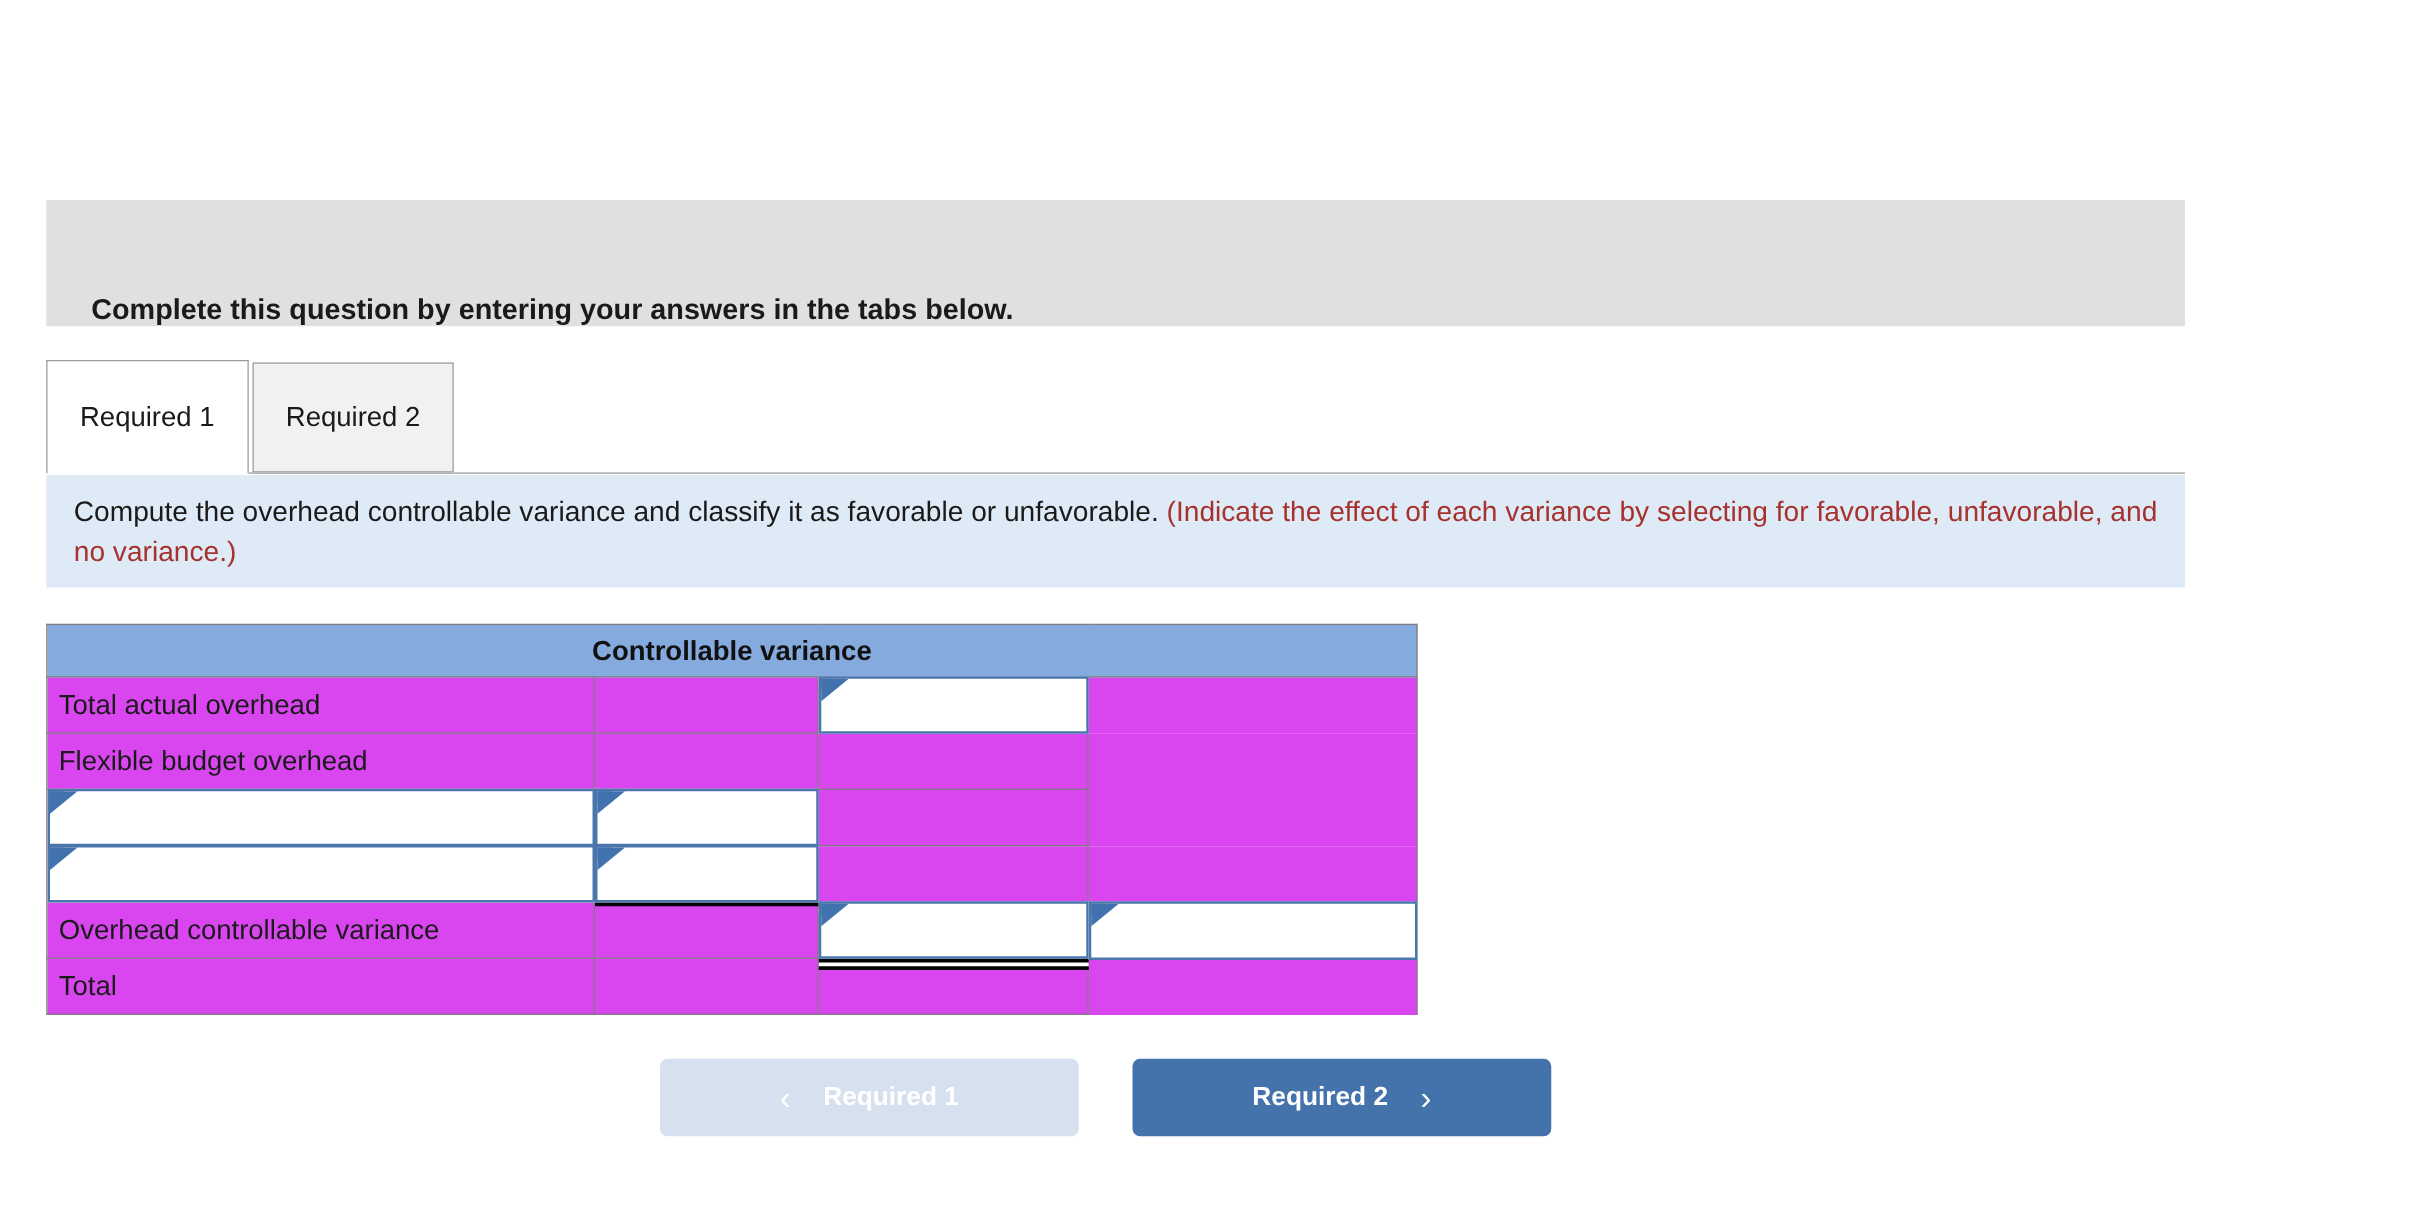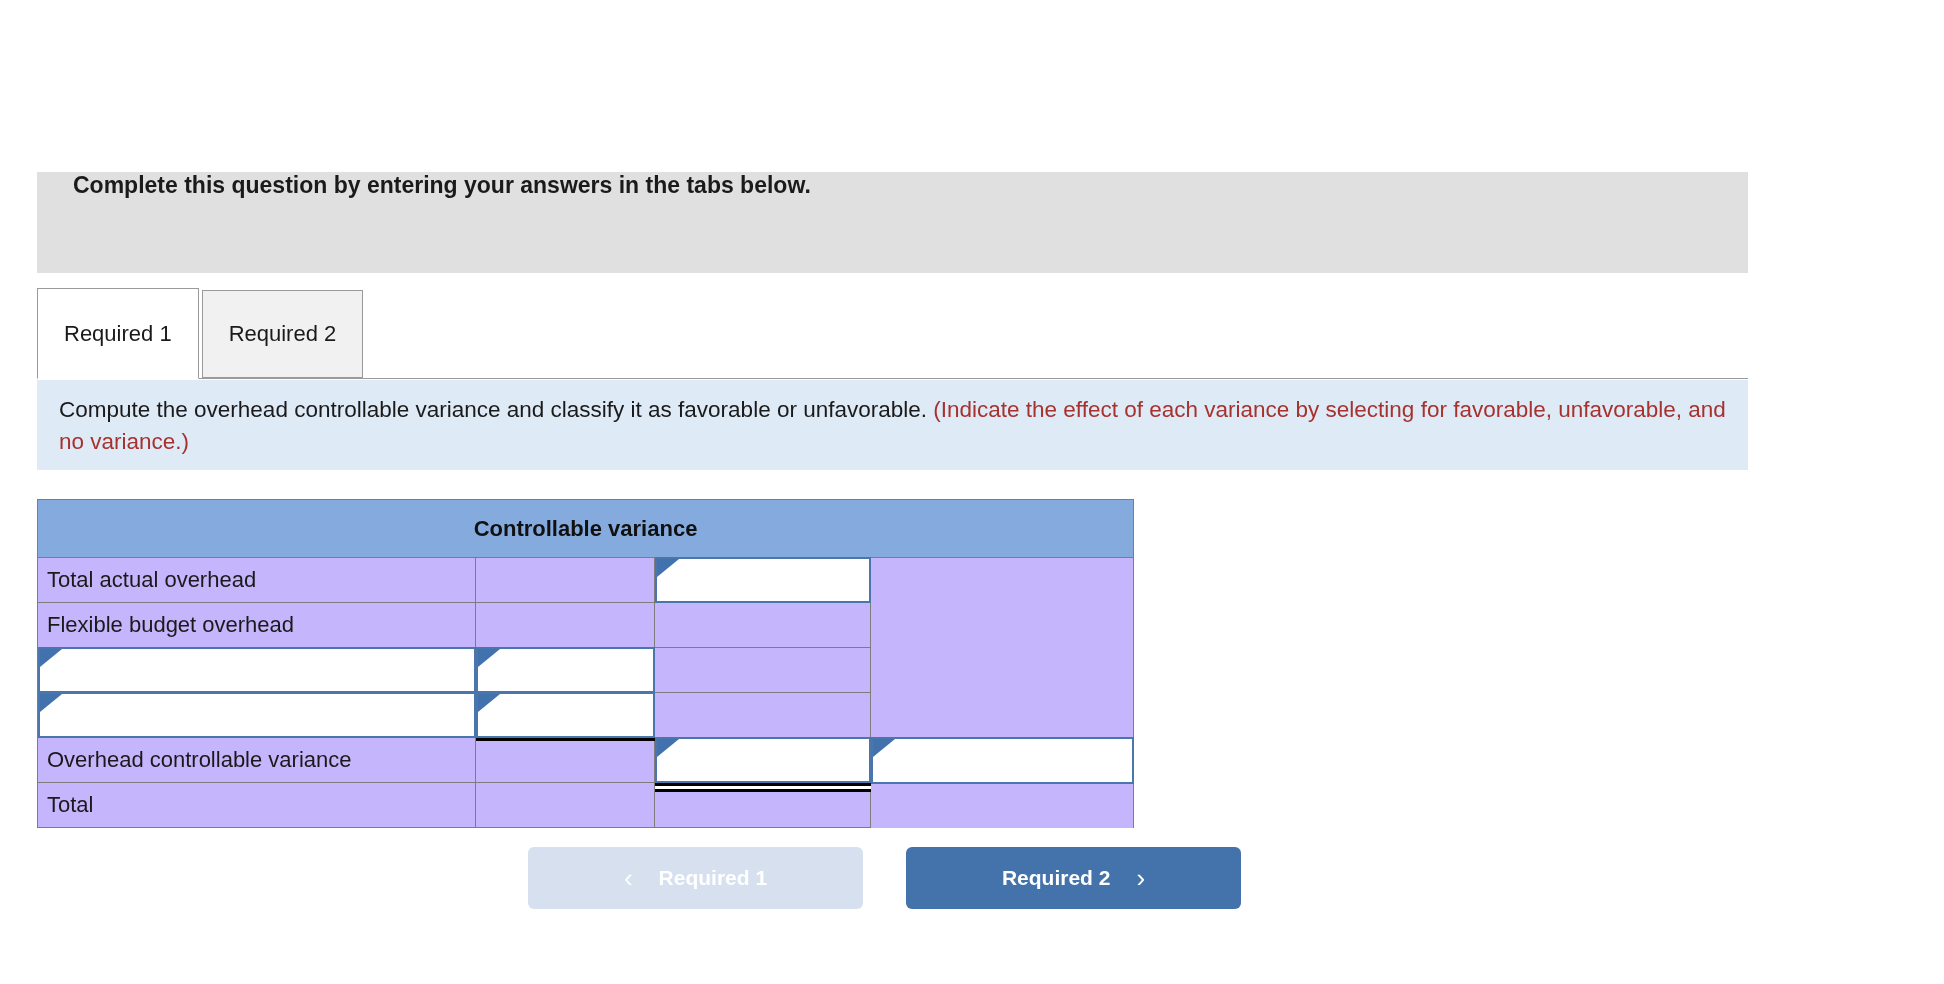--- a/index.html
+++ b/index.html
@@ -27,25 +27,25 @@
     line-height: 34px;
     color: #1a1a1a;
     white-space: nowrap;
     letter-spacing: -0.1px;
   }
   .q-num { font-weight: bold; }
 
   
   .banner {
     position: absolute;
-    left: 37px; top: 172px;
+    left: 37px; top: 160px;
     width: 1711px; height: 101px;
     background: #e0e0e0;
     display: flex;
-    align-items: flex-start;
+    align-items: flex-end;
   }
   .banner-text {
     margin-left: 36px;
     font-size: 23px;
     font-weight: bold;
     color: #1a1a1a;
   }
 
   
   .tabstrip {
@@ -107,35 +107,35 @@
     width: 1096px;
   }
   table.ans col.c-label { width: 438px; }
   table.ans col.c-v1 { width: 179px; }
   table.ans col.c-v2 { width: 216px; }
   table.ans col.c-v3 { width: 263px; }
 
   table.ans th.hdr {
     background: #85aade;
     border: 1px solid #7d7d7d;
-    height: 58px;
+    height: 42px;
     font-size: 22px;
     font-weight: bold;
     color: #111111;
     text-align: center;
     padding: 0;
   }
   table.ans td {
     border: 1px solid #7d7d7d;
     height: 45px;
     padding: 0 0 0 9px;
     font-size: 22px;
     color: #1a1a1a;
     vertical-align: middle;
-    background: #c4b5fd;
+    background: #d946ef;
   }
   table.ans td.noborder { border: none; border-right: 1px solid #7d7d7d; }
   table.ans td.nb-left { border-left: none; }
   td.indent { padding-left: 40px; }
   td.tall { height: 52px; }
   td.pad0 { padding: 0; position: relative; }
 
   
   .infield {
     position: relative;

